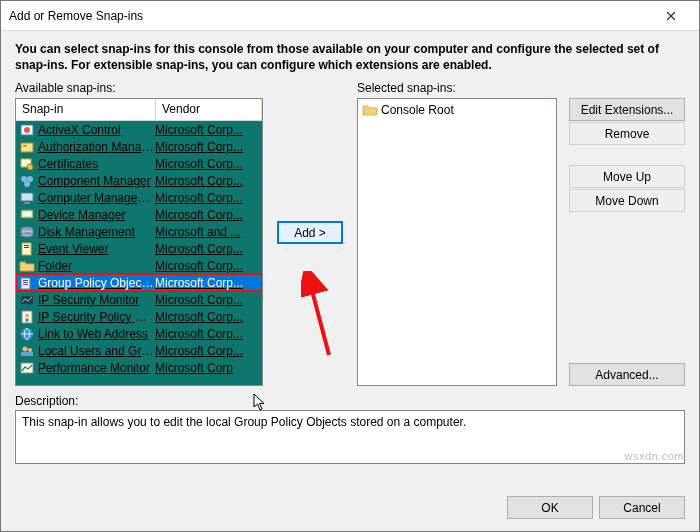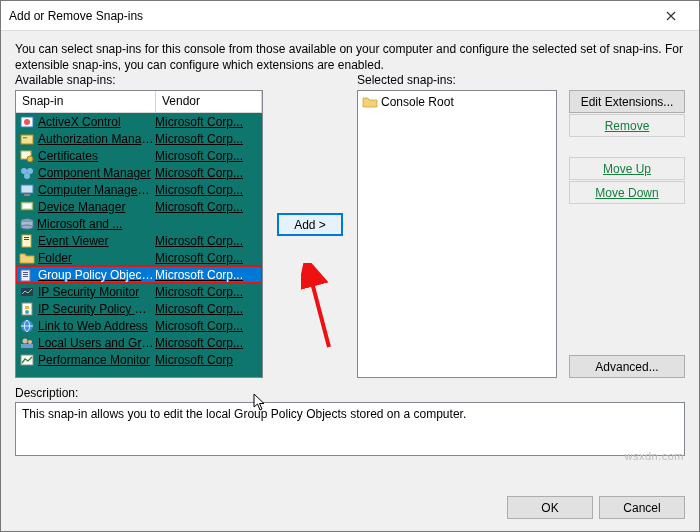--- a/index.html
+++ b/index.html
@@ -2,21 +2,21 @@
 <html><head>
 <meta charset="utf-8">
 <style>
 * { box-sizing: border-box; margin: 0; padding: 0; font-family: "Segoe UI", Tahoma, sans-serif; font-size: 12px; }
 html, body { width: 700px; height: 532px; overflow: hidden; background: #fff; }
 .window { width: 700px; height: 532px; border: 1px solid #777; background: #f0f0f0; display: flex; flex-direction: column; }
 .titlebar { height: 30px; background: #fff; display: flex; align-items: center; padding: 0 8px; border-bottom: 1px solid #ddd; }
 .titlebar .title { flex: 1; font-size: 12px; }
 .titlebar .close { width: 40px; height: 30px; display: flex; align-items: center; justify-content: center; font-size: 14px; color: #333; }
 .body { padding: 10px 14px 8px 14px; flex: 1; display: flex; flex-direction: column; }
-.intro { font-size: 12px; color: #000; line-height: 1.35; margin-bottom: 0; }
+.intro { font-size: 12px; color: #000; line-height: 1.35; margin-bottom: 8px; font-weight: bold; }
 .columns { display: flex; gap: 10px; }
 .col-left { width: 248px; display: flex; flex-direction: column; }
 .col-mid { width: 74px; display: flex; flex-direction: column; align-items: center; justify-content: flex-start; padding-top: 140px; position: relative; }
 .col-right { flex: 1; display: flex; gap: 12px; }
 .label { font-size: 12px; margin-bottom: 3px; }
 .listbox { background: #0f766e; border: 1px solid #828790; height: 288px; display: flex; flex-direction: column; }
 .listhead { display: flex; height: 22px; border-bottom: 1px solid #d6d6d6; background: #fff; }
 .listhead .hcell { padding: 3px 6px; font-size: 12px; border-right: 1px solid #d6d6d6; }
 .listhead .hcell:first-child { width: 140px; }
 .listhead .hcell:nth-child(2) { flex: 1; }
@@ -25,21 +25,21 @@
 .row .icon { width: 16px; height: 16px; margin-right: 2px; flex-shrink: 0; display: inline-flex; align-items: center; justify-content: center; }
 .row .name { width: 118px; white-space: nowrap; overflow: hidden; text-overflow: ellipsis; font-size: 12px; padding-left: 1px;}
 .row .vendor { flex: 1; white-space: nowrap; overflow: hidden; text-overflow: ellipsis; font-size: 12px; }
 .row.selected { background: #0078d7; color: #fff; }
 .row.highlighted { outline: 2px solid #e11; outline-offset: -1px; border-radius: 2px; }
 .selected-box { background: #fff; border: 1px solid #828790; width: 200px; height: 288px; padding: 2px; }
 .sel-item { display: flex; align-items: center; height: 17px; padding-left: 2px; }
 .sel-item .icon { width: 16px; height: 16px; margin-right: 3px; }
 .rbtns { display: flex; flex-direction: column; gap: 1px; flex: 1; }
 .btn { height: 23px; border: 1px solid #adadad; background: #e1e1e1; font-size: 12px; padding: 0 8px; min-width: 90px; cursor: default; }
-.btn:disabled { color: #15803d; background: #efefef; border-color: #d0d0d0; text-decoration: underline; }
+.btn:disabled { color: #000000; background: #efefef; border-color: #d0d0d0; }
 .btn.add { border: 2px solid #0078d7; background: #e5f1fb; width: 66px; min-width: 0; }
 .spacer { flex: 1; }
 .desc-label { margin-top: 8px; font-size: 12px; }
 .desc-box { border: 1px solid #828790; background: #fff; height: 54px; padding: 4px 6px; font-size: 12px; margin-top: 2px; }
 .footer { display: flex; justify-content: flex-end; gap: 6px; padding: 8px 14px 12px 0; }
 .footer .btn { min-width: 86px; }
 .arrow { position: absolute; top: 190px; left: 28px; pointer-events: none; }
 .watermark { position: absolute; right: 16px; bottom: 70px; font-size: 11px; color: #bcbcbc; letter-spacing: 0.5px; pointer-events: none; }
 .cursor-img { position: absolute; left: 253px; top: 393px; pointer-events: none; }
 ::-webkit-scrollbar { width: 17px; background: #f0f0f0; }
@@ -135,20 +135,21 @@
                 <span class="vendor">Microsoft Corp...</span>
               </div>
               <div class="row">
                 <span class="icon">
                   <svg width="16" height="16" viewBox="0 0 16 16">
                     <ellipse cx="8" cy="5" rx="6" ry="2" fill="#b8c9da" stroke="#5a7a9a"></ellipse>
                     <rect x="2" y="5" width="12" height="6" fill="#a8bdd2" stroke="#5a7a9a"></rect>
                     <ellipse cx="8" cy="11" rx="6" ry="2" fill="#9ab0c8" stroke="#5a7a9a"></ellipse>
                   </svg>
                 </span>
+                <span class="name">Disk Management</span>
                 <span class="vendor">Microsoft and ...</span>
               </div>
               <div class="row">
                 <span class="icon">
                   <svg width="16" height="16" viewBox="0 0 16 16">
                     <rect x="3" y="2" width="9" height="12" fill="#fff6d6" stroke="#c8a93a"></rect>
                     <rect x="5" y="4" width="5" height="1" fill="#b08"></rect>
                     <rect x="5" y="6" width="5" height="1" fill="#b08"></rect>
                   </svg>
                 </span>

